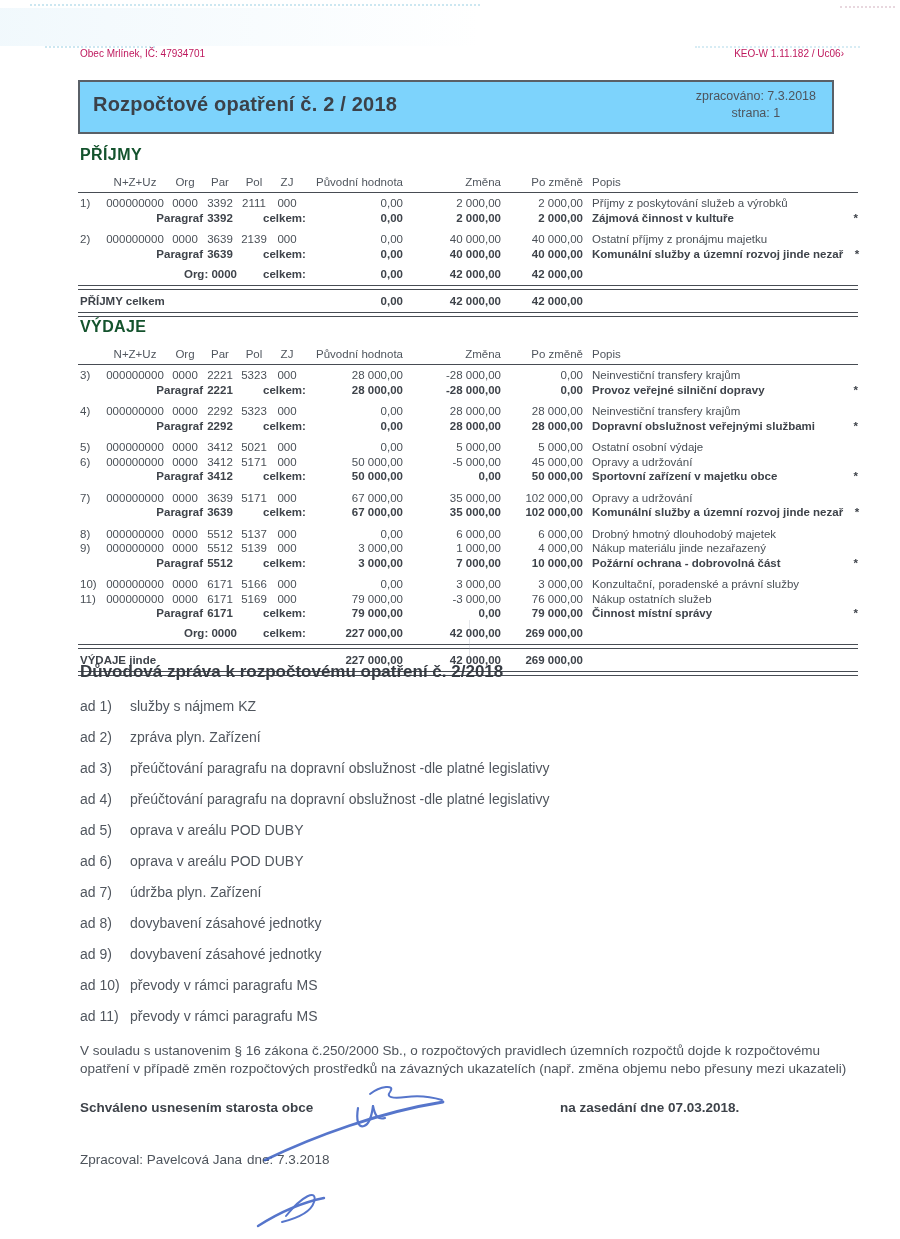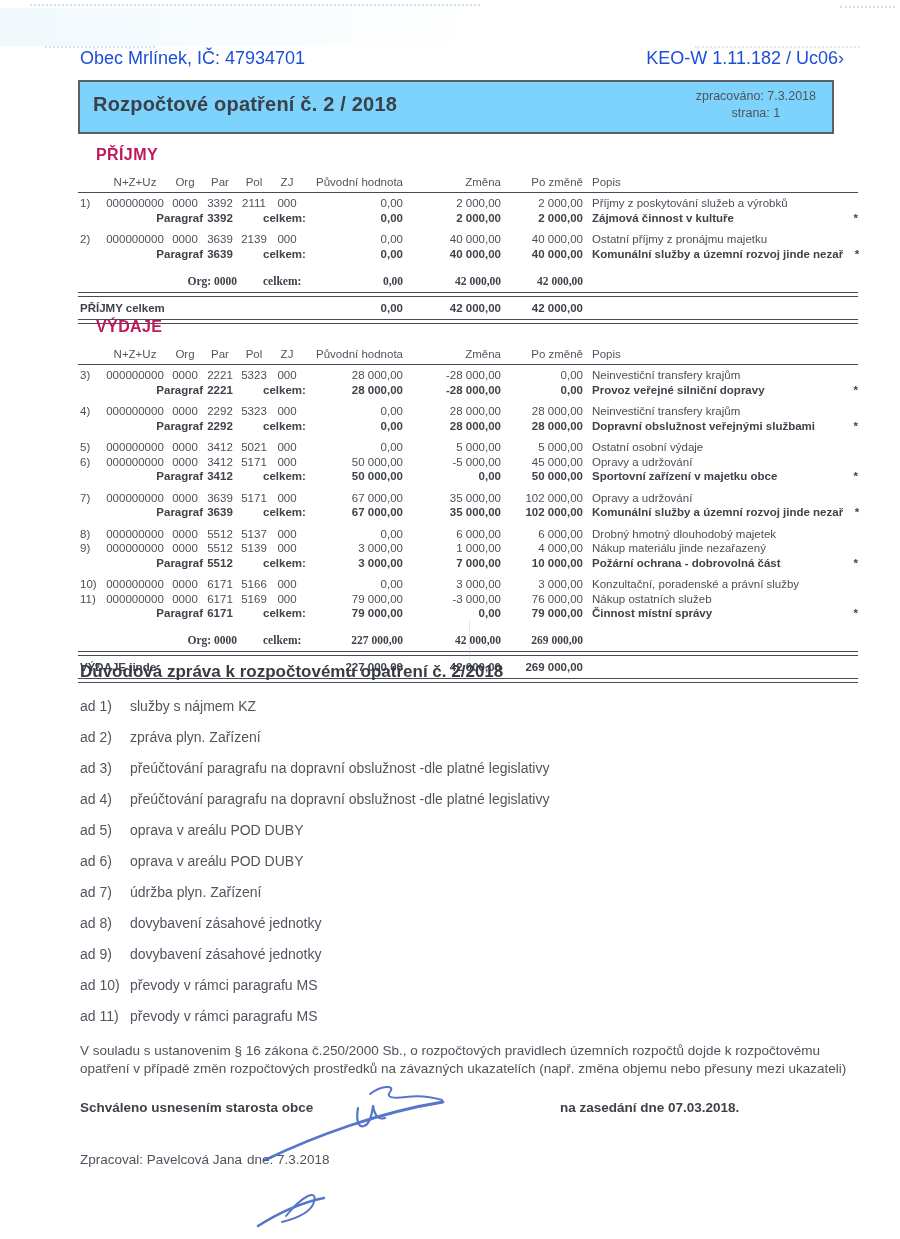--- a/index.html
+++ b/index.html
@@ -6,41 +6,41 @@
   .page{position:relative;width:900px;height:1239px;background:#ffffff;margin:0 auto;
         font-family:"Liberation Sans", sans-serif;color:#4a5057;overflow:hidden;}
 
   
   .dots{position:absolute;border-top:2px dotted rgba(110,185,215,.35);}
   .smudge{position:absolute;background:
       linear-gradient(90deg, rgba(205,232,246,.28), rgba(221,240,250,.18) 60%, transparent);}
 
   
   .topline{position:absolute;top:48px;left:80px;right:56px;display:flex;
-           justify-content:space-between;font-size:18px;color:#1d4ed8;}
+           justify-content:space-between;font-size:10px;color:#be185d;}
   .titlebox{position:absolute;top:80px;left:78px;width:752px;height:50px;
             border:2px solid #5a6067;background:#7dd3fc;}
   .doc-title{position:absolute;left:13px;top:11px;font-size:20px;font-weight:bold;
              color:#3b4149;letter-spacing:.2px;}
   .doc-meta{position:absolute;right:16px;top:6px;text-align:center;font-size:12.5px;
             color:#4e545c;line-height:17px;}
 
   
-  .sec-h{position:absolute;left:96px;font-size:16px;font-weight:bold;color:#be185d;
+  .sec-h{position:absolute;left:80px;font-size:16px;font-weight:bold;color:#14532d;
          letter-spacing:.4px;}
   .big-h{position:absolute;left:80px;font-size:17px;font-weight:bold;color:#373c43;}
 
   
   .table{position:absolute;left:78px;width:780px;font-size:11.5px;color:#4a5057;}
   .trow{display:grid;grid-template-columns:25px 64px 36px 34px 34px 32px 100px 98px 82px 1fr 16px;
         line-height:13px;align-items:baseline;white-space:nowrap;}
   .thead{padding-bottom:3px;border-bottom:1.5px solid #474c53;margin-bottom:4px;color:#50565e;}
   .detail{margin-top:1.5px;}
   .paragraf{font-weight:bold;color:#3e434a;margin-top:1.5px;}
-  .orgrow{font-weight:bold;color:#3e434a;margin-top:14px;font-family:Liberation Serif, serif;}
+  .orgrow{font-weight:bold;color:#3e434a;margin-top:7px;}
   .totalrow{font-weight:bold;color:#3e434a;padding:5px 0 4px 0;}
   .c{overflow:visible;}
   .num{text-align:left;padding-left:2px;}
   .code{text-align:center;}
   .val{text-align:right;}
   .popis{text-align:left;padding-left:9px;}
   .star{text-align:right;}
   .span-label{text-align:right;}
   .celkem{padding-left:26px;}
   .tgap{height:7px;}

